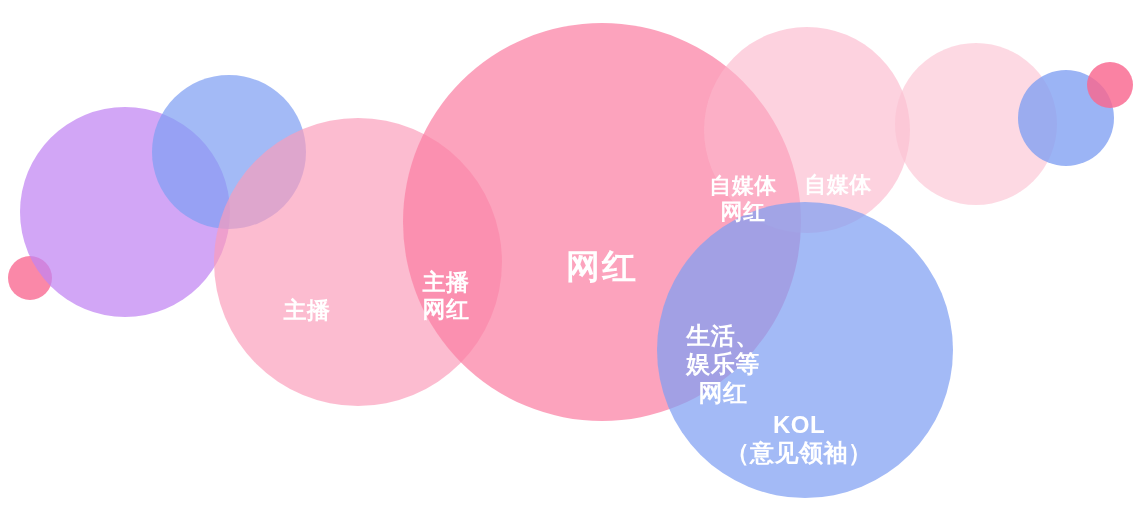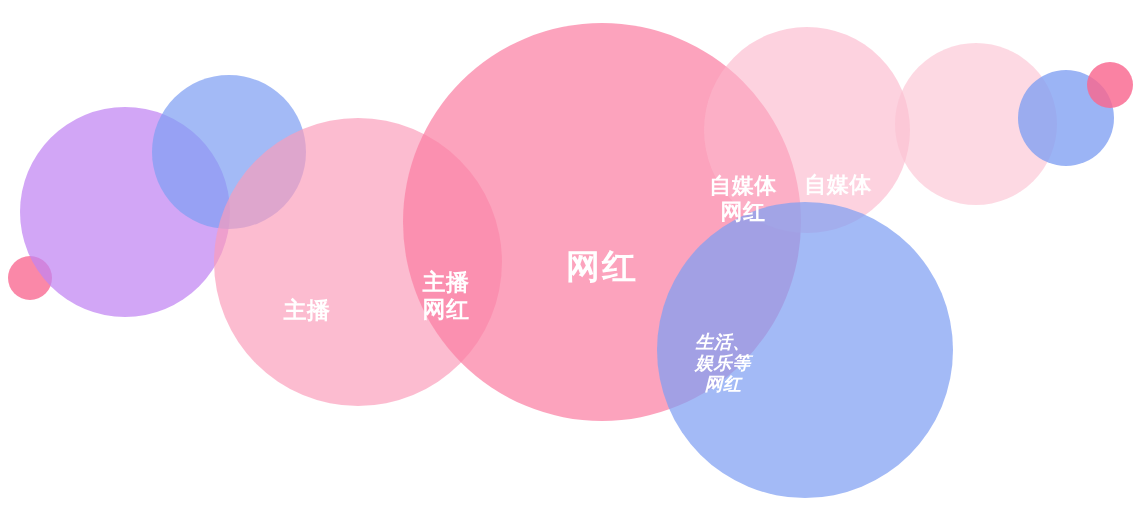--- a/index.html
+++ b/index.html
@@ -38,21 +38,21 @@
     letter-spacing: 0.5px;
     pointer-events: none;
     user-select: none;
     margin-top: 44px;
   }
   .lbl-zhubo        { font-size: 23px; }
   .lbl-zhubo-wh     { font-size: 23px; }
   .lbl-wanghong     { font-size: 34px; letter-spacing: 2px; }
   .lbl-zimeiti-wh   { font-size: 22px; }
   .lbl-zimeiti      { font-size: 22px; }
-  .lbl-shenghuo     { font-size: 18px; font-style: italic; }
+  .lbl-shenghuo     { font-size: 24px; }
   .lbl-kol          { font-size: 24px; }
 </style>
 </head>
 <body>
 
 <div id="venn-stage" style="background: rgb(255, 255, 255);">
 
   <svg id="venn-svg" viewBox="0 0 1136 507" xmlns="http://www.w3.org/2000/svg">
     <g>
       <circle cx="30" cy="278" r="22" fill="#f9668f" fill-opacity="0.78"></circle>
@@ -71,14 +71,16 @@
   <div class="venn-label lbl-zhubo" style="left: 307px; top: 267px;">主播</div>
   <div class="venn-label lbl-zhubo-wh" style="left: 446px; top: 252px;">主播
 网红</div>
   <div class="venn-label lbl-wanghong" style="left: 602px; top: 222px;">网红</div>
   <div class="venn-label lbl-zimeiti-wh" style="left: 743px; top: 155px;">自媒体
 网红</div>
   <div class="venn-label lbl-zimeiti" style="left: 838px; top: 141px;">自媒体</div>
   <div class="venn-label lbl-shenghuo" style="left: 723px; top: 320px;">生活、
 娱乐等
 网红</div>
+  <div class="venn-label lbl-kol" style="left: 799px; top: 395px;">KOL
+（意见领袖）</div>
 
 </div>
 
 </body></html>

